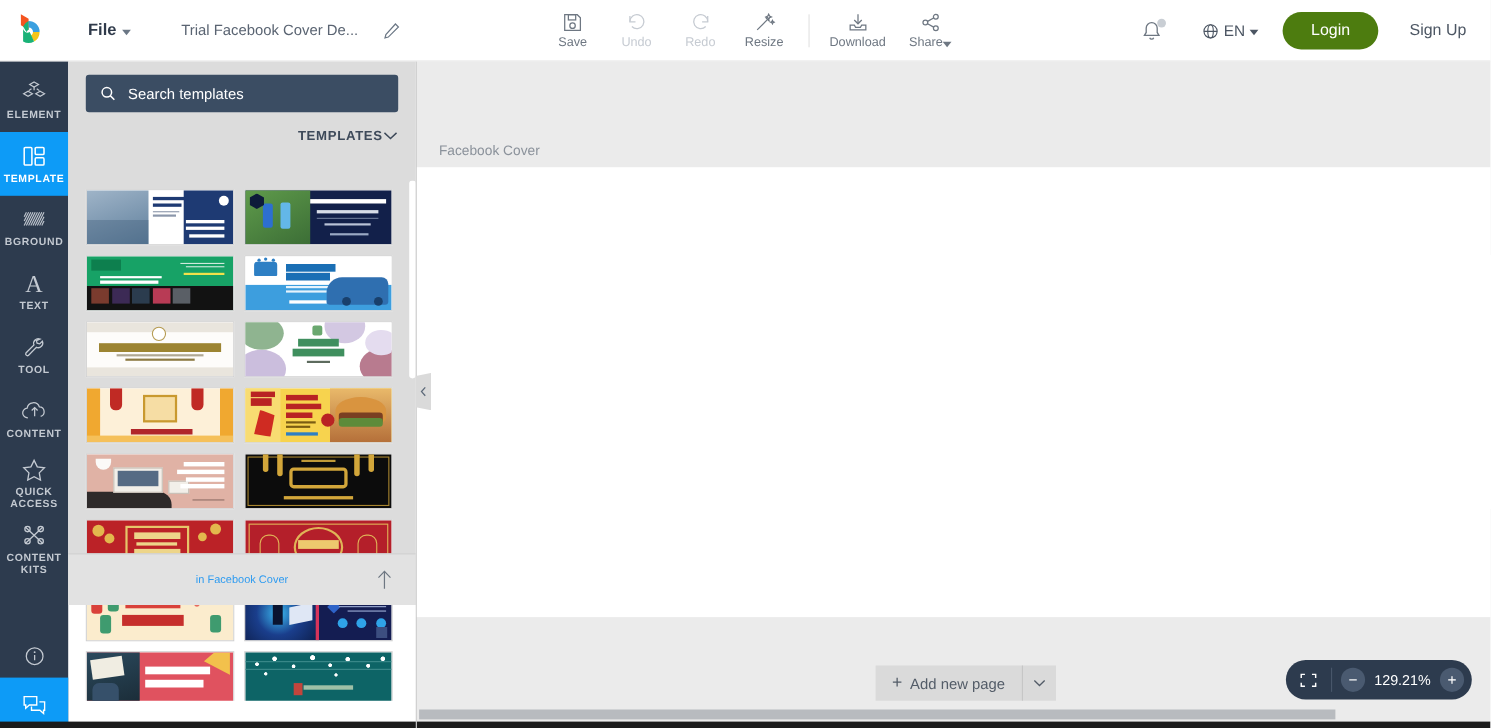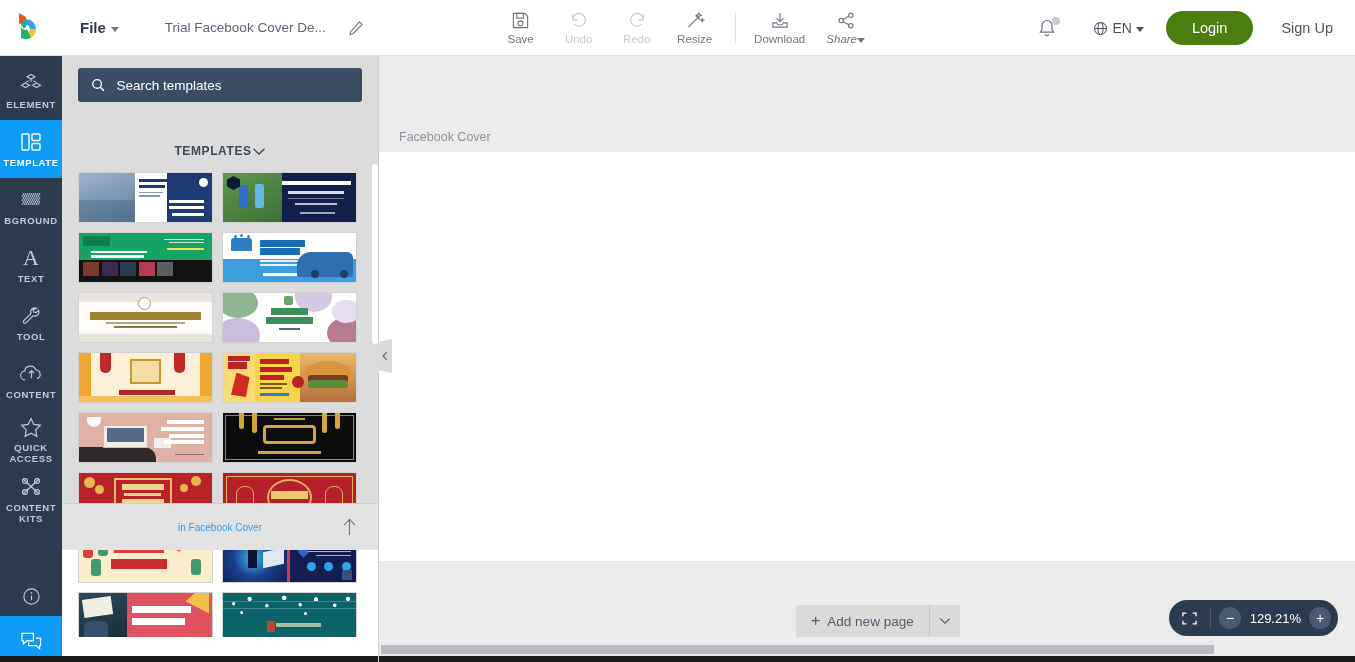--- a/index.html
+++ b/index.html
@@ -100,23 +100,22 @@
     background: #3b4d63; border-radius: 3px; display: flex; align-items: center;
     padding: 0 13px; gap: 11px; cursor: text;
   }
   .search-box input {
     background: transparent; border: none; outline: none; color: #ffffff;
     font-size: 13.5px; font-family: inherit; width: 100%;
   }
   .search-box input::placeholder { color: #ffffff; opacity: 1; }
   .panel-section {
     position: absolute; left: 16px; top: 60px; width: 284px;
-    display: flex; align-items: center; justify-content: center;
+    display: flex; align-items: center; justify-content: flex-end;
     cursor: pointer;
-    margin-top: 28px;
   }
   .panel-section .ps-label {
     font-size: 12px; color: #3e4a5a; letter-spacing: .6px; font-weight: 600;
   }
   .thumbs {
     position: absolute; left: 0; top: 108px; width: 316px; height: 473px;
     overflow: hidden;
   }
   .thumb-grid {
     display: flex; flex-wrap: wrap; gap: 9px 9px; padding: 8px 16px 0 16px;
@@ -187,21 +186,21 @@
     background: #2d3b4e; border-radius: 18px; display: flex;
     align-items: center; padding: 0 7px; gap: 8px;
   }
   .zp-fit { width: 26px; display:flex; align-items:center; justify-content:center; cursor:pointer;}
   .zp-div { width:1px; height: 22px; background: #48566a; }
   .zp-btn {
     width: 22px; height: 22px; border-radius: 50%; background: #4a5a70;
     color: #fff; display: flex; align-items: center; justify-content: center;
     font-size: 14px; cursor: pointer; line-height: 1;
   }
-  .zp-val { color: #fff; font-size: 13px; min-width: 52px; text-align: right; }
+  .zp-val { color: #fff; font-size: 13px; min-width: 52px; text-align: center; }
   .hscroll {
     position: absolute; left: 0; right: 0; bottom: 7px; height: 10px;
   }
   .hscroll .hs-thumb {
     position: absolute; left: 2px; top: 0; width: 833px; height: 9px;
     background: #b8bbbf;
   }
   .bottom-strip {
     position: absolute; left: 0; right: 0; bottom: 0; height: 6px;
     background: #1b1b1b;
@@ -299,21 +298,21 @@
       <div class="tool wide">
         <span class="ti">
           <svg width="20" height="19" viewBox="0 0 20 20" fill="none" stroke="#6e7782" stroke-width="1.2">
             <circle cx="15" cy="4.5" r="2.3"></circle>
               <circle cx="15" cy="15.5" r="2.3"></circle>
             <circle cx="5" cy="10" r="2.3"></circle>
             <path d="M7.1 8.9 L12.9 5.6"></path>
               <path d="M7.1 11.1 L12.9 14.4"></path>
           </svg>
         </span>
-        <span style="display:flex;align-items:center;gap:0;font-style:italic;">
+        <span style="display:flex;align-items:center;gap:0;">
           <span>Share</span>
           <span class="caret-d" style="border-top-color:#6e7782;"></span>
         </span>
       </div>
     </div>
 
     <div class="hdr-right">
       <div class="bell-wrap">
         <svg width="20" height="21" viewBox="0 0 20 21" fill="none" stroke="#6e7782" stroke-width="1.2">
           <path d="M10 2.5 a5 5 0 0 1 5 5 v4 l1.6 2.6 H3.4 L5 11.5 v-4 a5 5 0 0 1 5-5z"></path>

